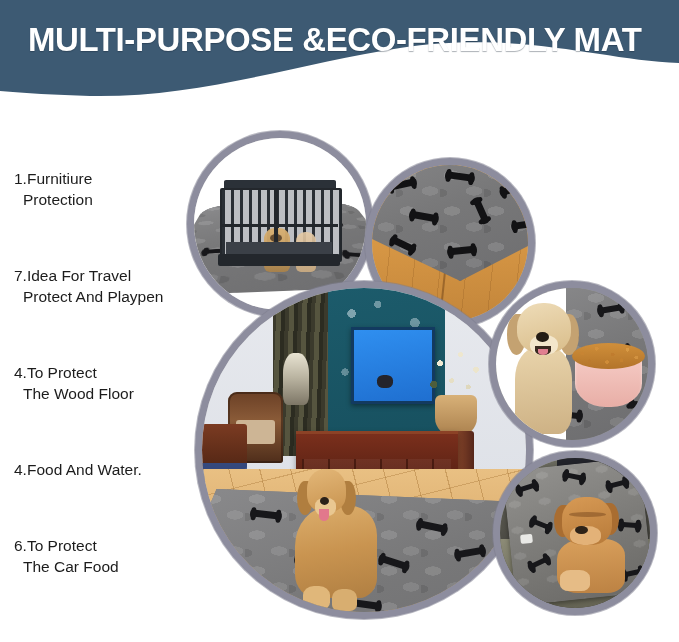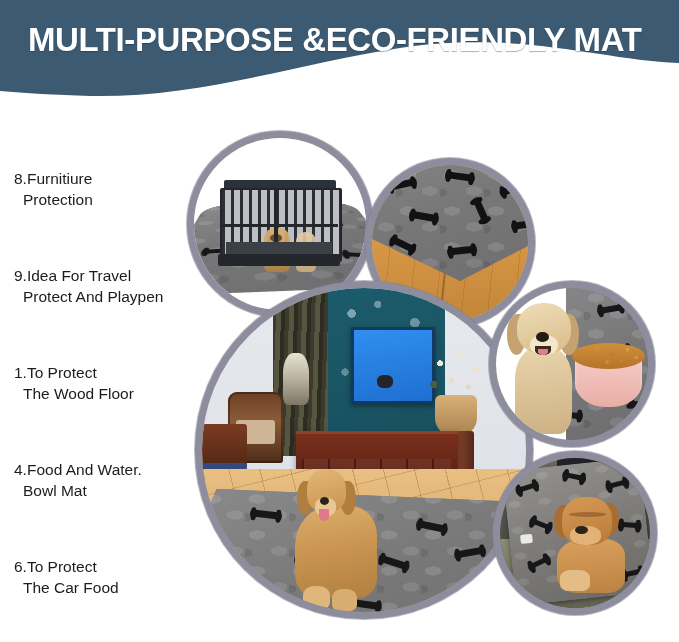--- a/index.html
+++ b/index.html
@@ -229,34 +229,33 @@
 
 <div id="banner">
   <svg class="wave" viewBox="0 0 679 110" preserveAspectRatio="none">
     <path d="M0,0 H679 V63 C600,60 520,30 400,48 C300,63 200,98 90,96 C55,95 25,93 0,91 Z" fill="#3d5a73"></path>
   </svg>
   <div id="banner-title">MULTI-PURPOSE &amp;ECO-FRIENDLY MAT</div>
 </div>
 
 <div id="feature-list">
   <div class="feature-item">
-    <span class="ln1">8.Furnitiure</span>
+    <span class="ln1">1.Furnitiure</span>
     <span class="ln2">Protection</span>
   </div>
   <div class="feature-item">
-    <span class="ln1">9.Idea For Travel</span>
+    <span class="ln1">7.Idea For Travel</span>
     <span class="ln2">Protect And Playpen</span>
   </div>
   <div class="feature-item">
-    <span class="ln1">1.To Protect</span>
+    <span class="ln1">4.To Protect</span>
     <span class="ln2">The Wood Floor</span>
   </div>
   <div class="feature-item">
     <span class="ln1">4.Food And Water.</span>
-    <span class="ln2">Bowl Mat</span>
   </div>
   <div class="feature-item">
     <span class="ln1">6.To Protect</span>
     <span class="ln2">The Car Food</span>
   </div>
 </div>
 
 <div id="collage">
 
   <div class="circ" id="c1">

